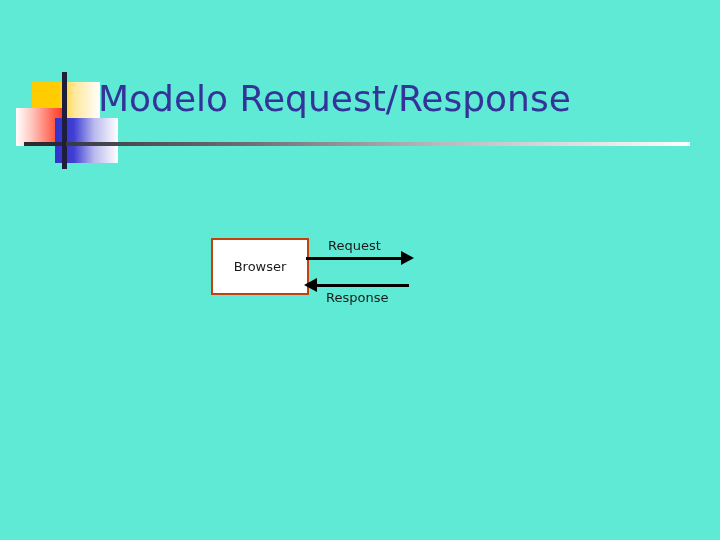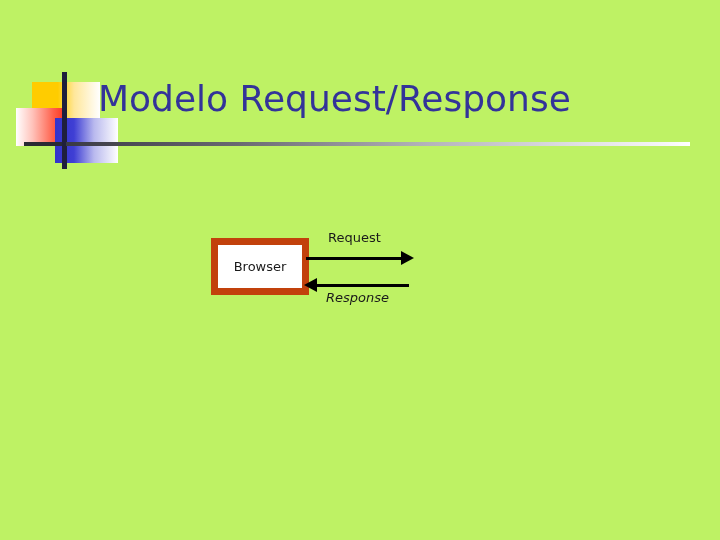--- a/index.html
+++ b/index.html
@@ -15,21 +15,21 @@
     overflow: hidden;
     font-family: "DejaVu Sans", "Liberation Sans", sans-serif;
   }
 
   
   #slide {
     position: absolute;
     left: 0; top: 0;
     width: 720px;
     height: 540px;
-    background: #bef264;
+    background: #5eead4;
   }
 
   
   .deco { position: absolute; }
 
   
   #deco-yellow {
     left: 32px; top: 82px;
     width: 68px; height: 45px;
     background: linear-gradient(to right, #ffcc00 0%, #ffcc00 38%, #ffe79a 62%, #ffffff 100%);
@@ -81,21 +81,21 @@
   }
 
   
   #diagram {
     position: absolute;
     left: 206px; top: 228px;
     width: 300px; height: 82px;
   }
   .node-box {
     position: absolute;
-    border: 7px solid #c2410c;
+    border: 2px solid #c2410c;
     background: #ffffff;
     box-sizing: border-box;
     display: flex;
     align-items: center;
     justify-content: center;
   }
   .node-label {
     font-family: "DejaVu Sans", "Liberation Sans", sans-serif;
     font-size: 13px;
     color: #1a1a1a;
@@ -140,22 +140,22 @@
     border-bottom: 7px solid transparent;
     border-right: 13px solid #000000;
   }
   .edge-label {
     position: absolute;
     font-family: "DejaVu Sans", "Liberation Sans", sans-serif;
     font-size: 13px;
     color: #1a1a1a;
     white-space: nowrap;
   }
-  #label-request { left: 122px; top: 2px; }
-  #label-response { left: 120px; top: 62px; font-style: italic; }
+  #label-request { left: 122px; top: 10px; }
+  #label-response { left: 120px; top: 62px; }
 </style>
 </head>
 <body>
 
 <div id="slide">
 
   <div class="deco" id="deco-yellow"></div>
   <div class="deco" id="deco-red"></div>
   <div class="deco" id="deco-blue"></div>
   <div class="deco" id="deco-hstub"></div>

